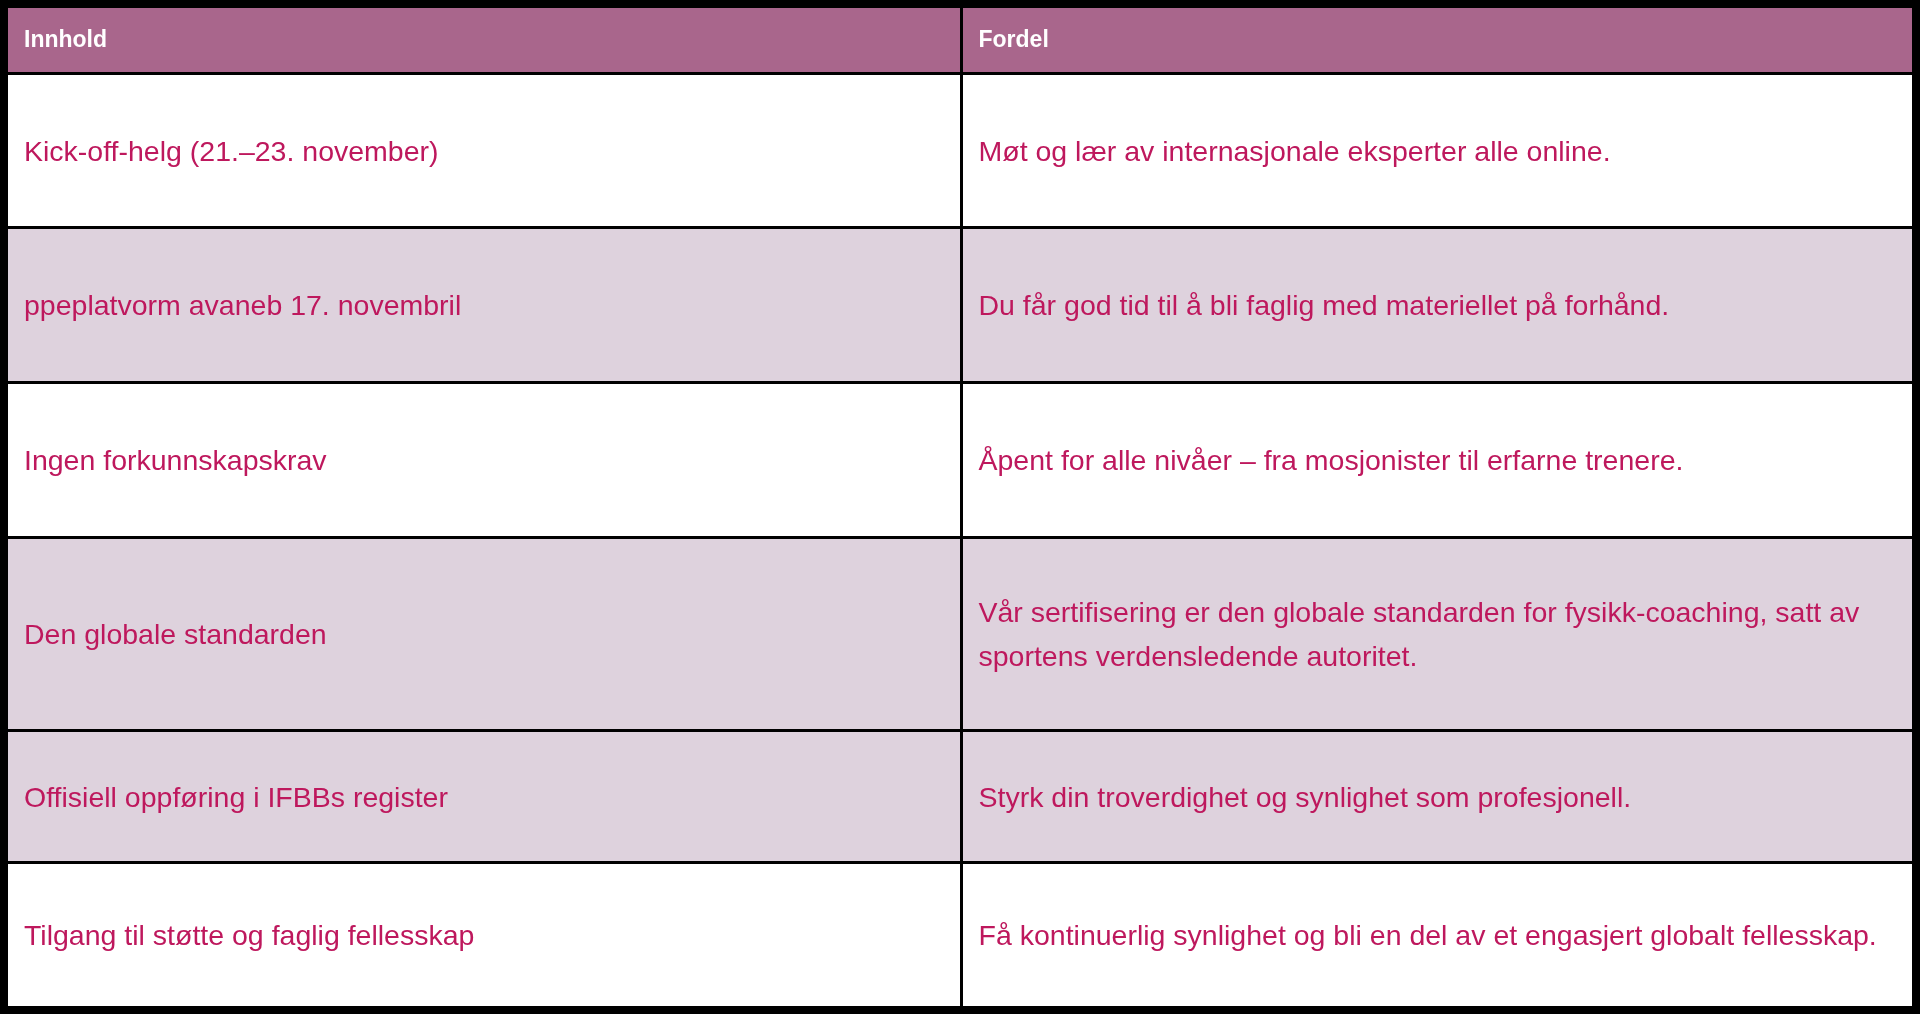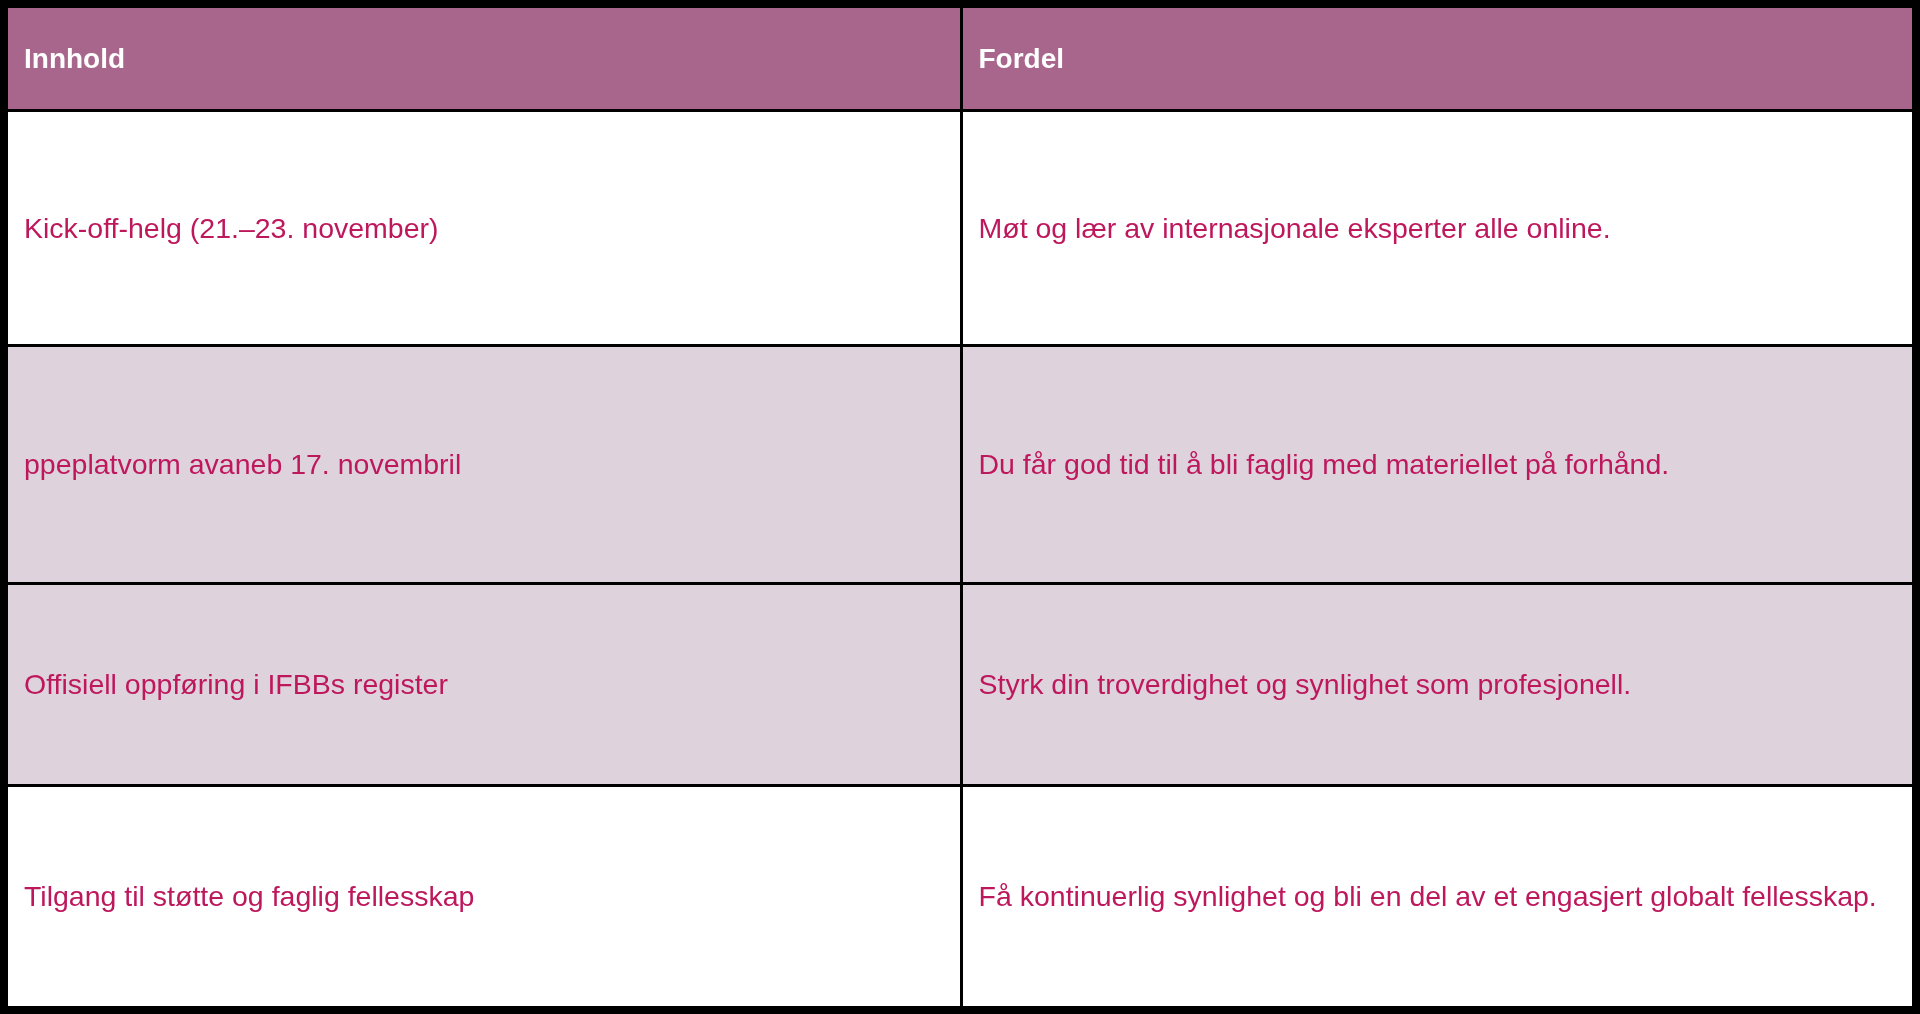--- a/index.html
+++ b/index.html
@@ -29,21 +29,21 @@
     padding: 10px 20px 10px 16px;
     box-sizing: border-box;
     overflow: hidden;
   }
   col.col-innhold { width: 957px; }
   col.col-fordel  { width: auto; }
 
   tr.header-row th {
     background: #A9668C;
     color: #ffffff;
-    font-size: 28px;
+    font-size: 23px;
     font-weight: bold;
     height: 60px;
     line-height: 1.2;
   }
   td {
     font-size: 28.5px;
     color: #be185d;
     line-height: 1.55;
     background: #ffffff;
   }
@@ -73,20 +73,28 @@
         <th>Fordel</th>
       </tr>
       <tr class="r1">
         <td>Kick-off-helg (21.–23. november)</td>
         <td>Møt og lær av internasjonale eksperter alle online.</td>
       </tr>
       <tr class="r2 row-alt">
         <td>ppeplatvorm avaneb 17. novembril</td>
         <td>Du får god tid til å bli faglig med materiellet på forhånd.</td>
       </tr>
+      <tr class="r3">
+        <td>Ingen forkunnskapskrav</td>
+        <td>Åpent for alle nivåer – fra mosjonister til erfarne trenere.</td>
+      </tr>
+      <tr class="r4 row-alt">
+        <td>Den globale standarden</td>
+        <td>Vår sertifisering er den globale standarden for fysikk-coaching, satt av sportens verdensledende autoritet.</td>
+      </tr>
       <tr class="r6 row-alt">
         <td>Offisiell oppføring i IFBBs register</td>
         <td>Styrk din troverdighet og synlighet som profesjonell.</td>
       </tr>
       <tr class="r7">
         <td>Tilgang til støtte og faglig fellesskap</td>
         <td>Få kontinuerlig synlighet og bli en del av et engasjert globalt fellesskap.</td>
       </tr>
     </tbody>
   </table>

